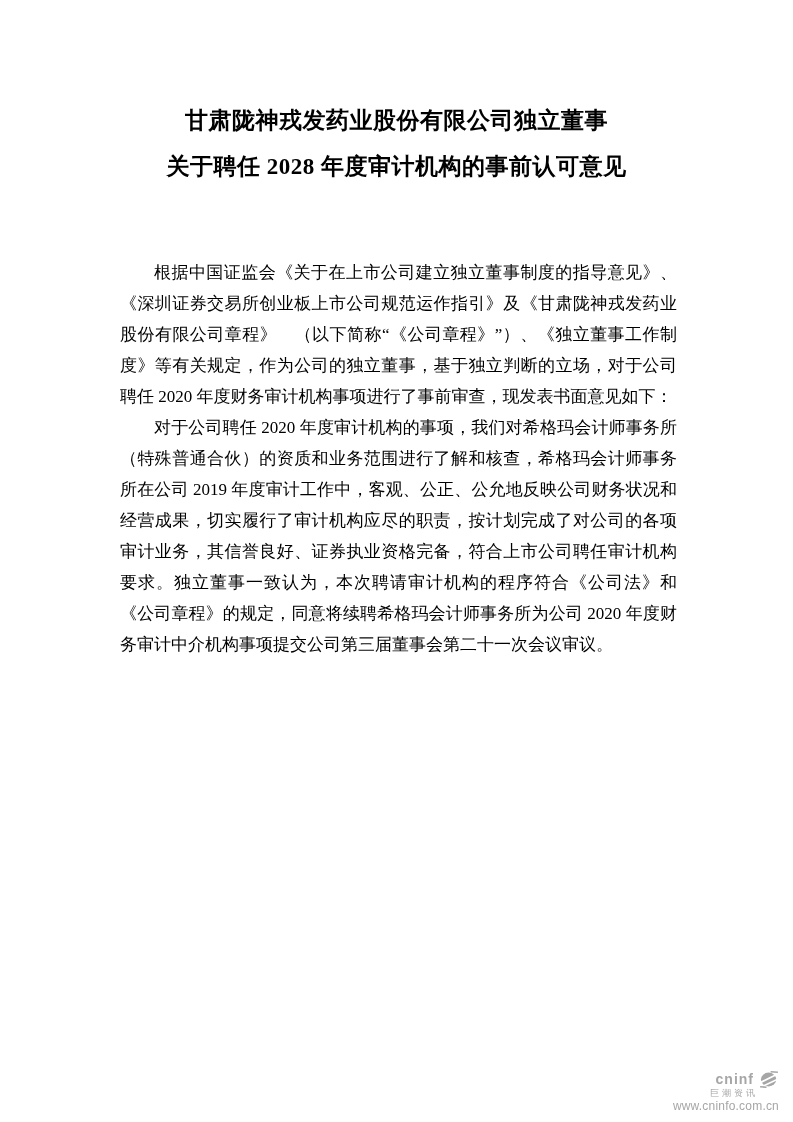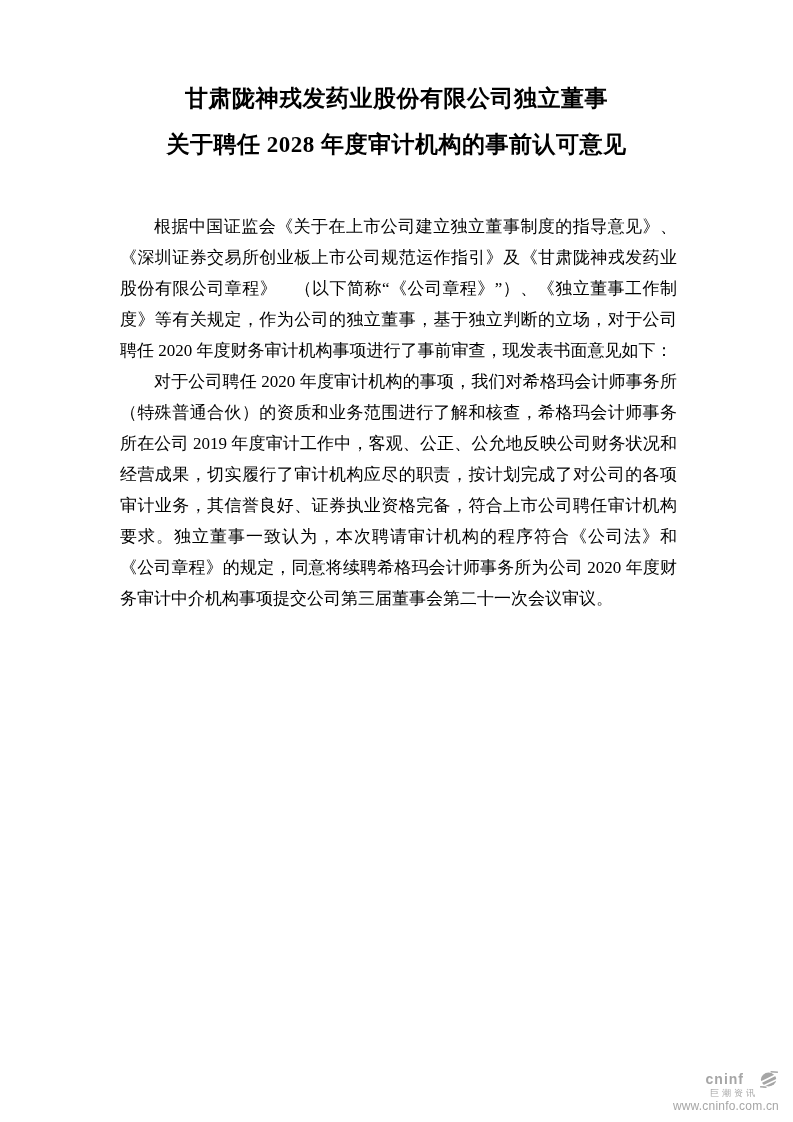--- a/index.html
+++ b/index.html
@@ -12,33 +12,33 @@
     width: 793px;
     height: 1122px;
     background: #ffffff;
     color: #000000;
     font-family: "Liberation Serif", "DejaVu Serif", serif;
     overflow: hidden;
     box-sizing: border-box;
   }
   .doc-title {
     margin: 0;
-    padding-top: 76px;
+    padding-top: 98px;
     text-align: center;
     font-size: 23px;
     font-weight: 700;
     line-height: 46px;
     letter-spacing: 0.5px;
   }
   .title-line {
     display: block;
     white-space: nowrap;
   }
   .doc-body {
-    margin: 43px 116px 0 120px;
+    margin: 67px 116px 0 120px;
     font-size: 17px;
     line-height: 31px;
     text-align: justify;
     text-justify: inter-ideograph;
   }
   .doc-body p {
     margin: 0;
     text-indent: 2em;
   }
   .watermark {
@@ -49,21 +49,21 @@
     flex-direction: column;
     align-items: flex-end;
     color: #a6a6a6;
     font-family: "Liberation Sans", "DejaVu Sans", sans-serif;
     line-height: 1.1;
     user-select: none;
   }
   .wm-brand-row {
     display: flex;
     align-items: center;
-    gap: 15px;
+    gap: 5px;
   }
   .wm-brand {
     font-weight: 700;
     font-size: 14px;
     letter-spacing: 1px;
   }
   .wm-icon {
     width: 20px;
     height: 17px;
     display: block;

